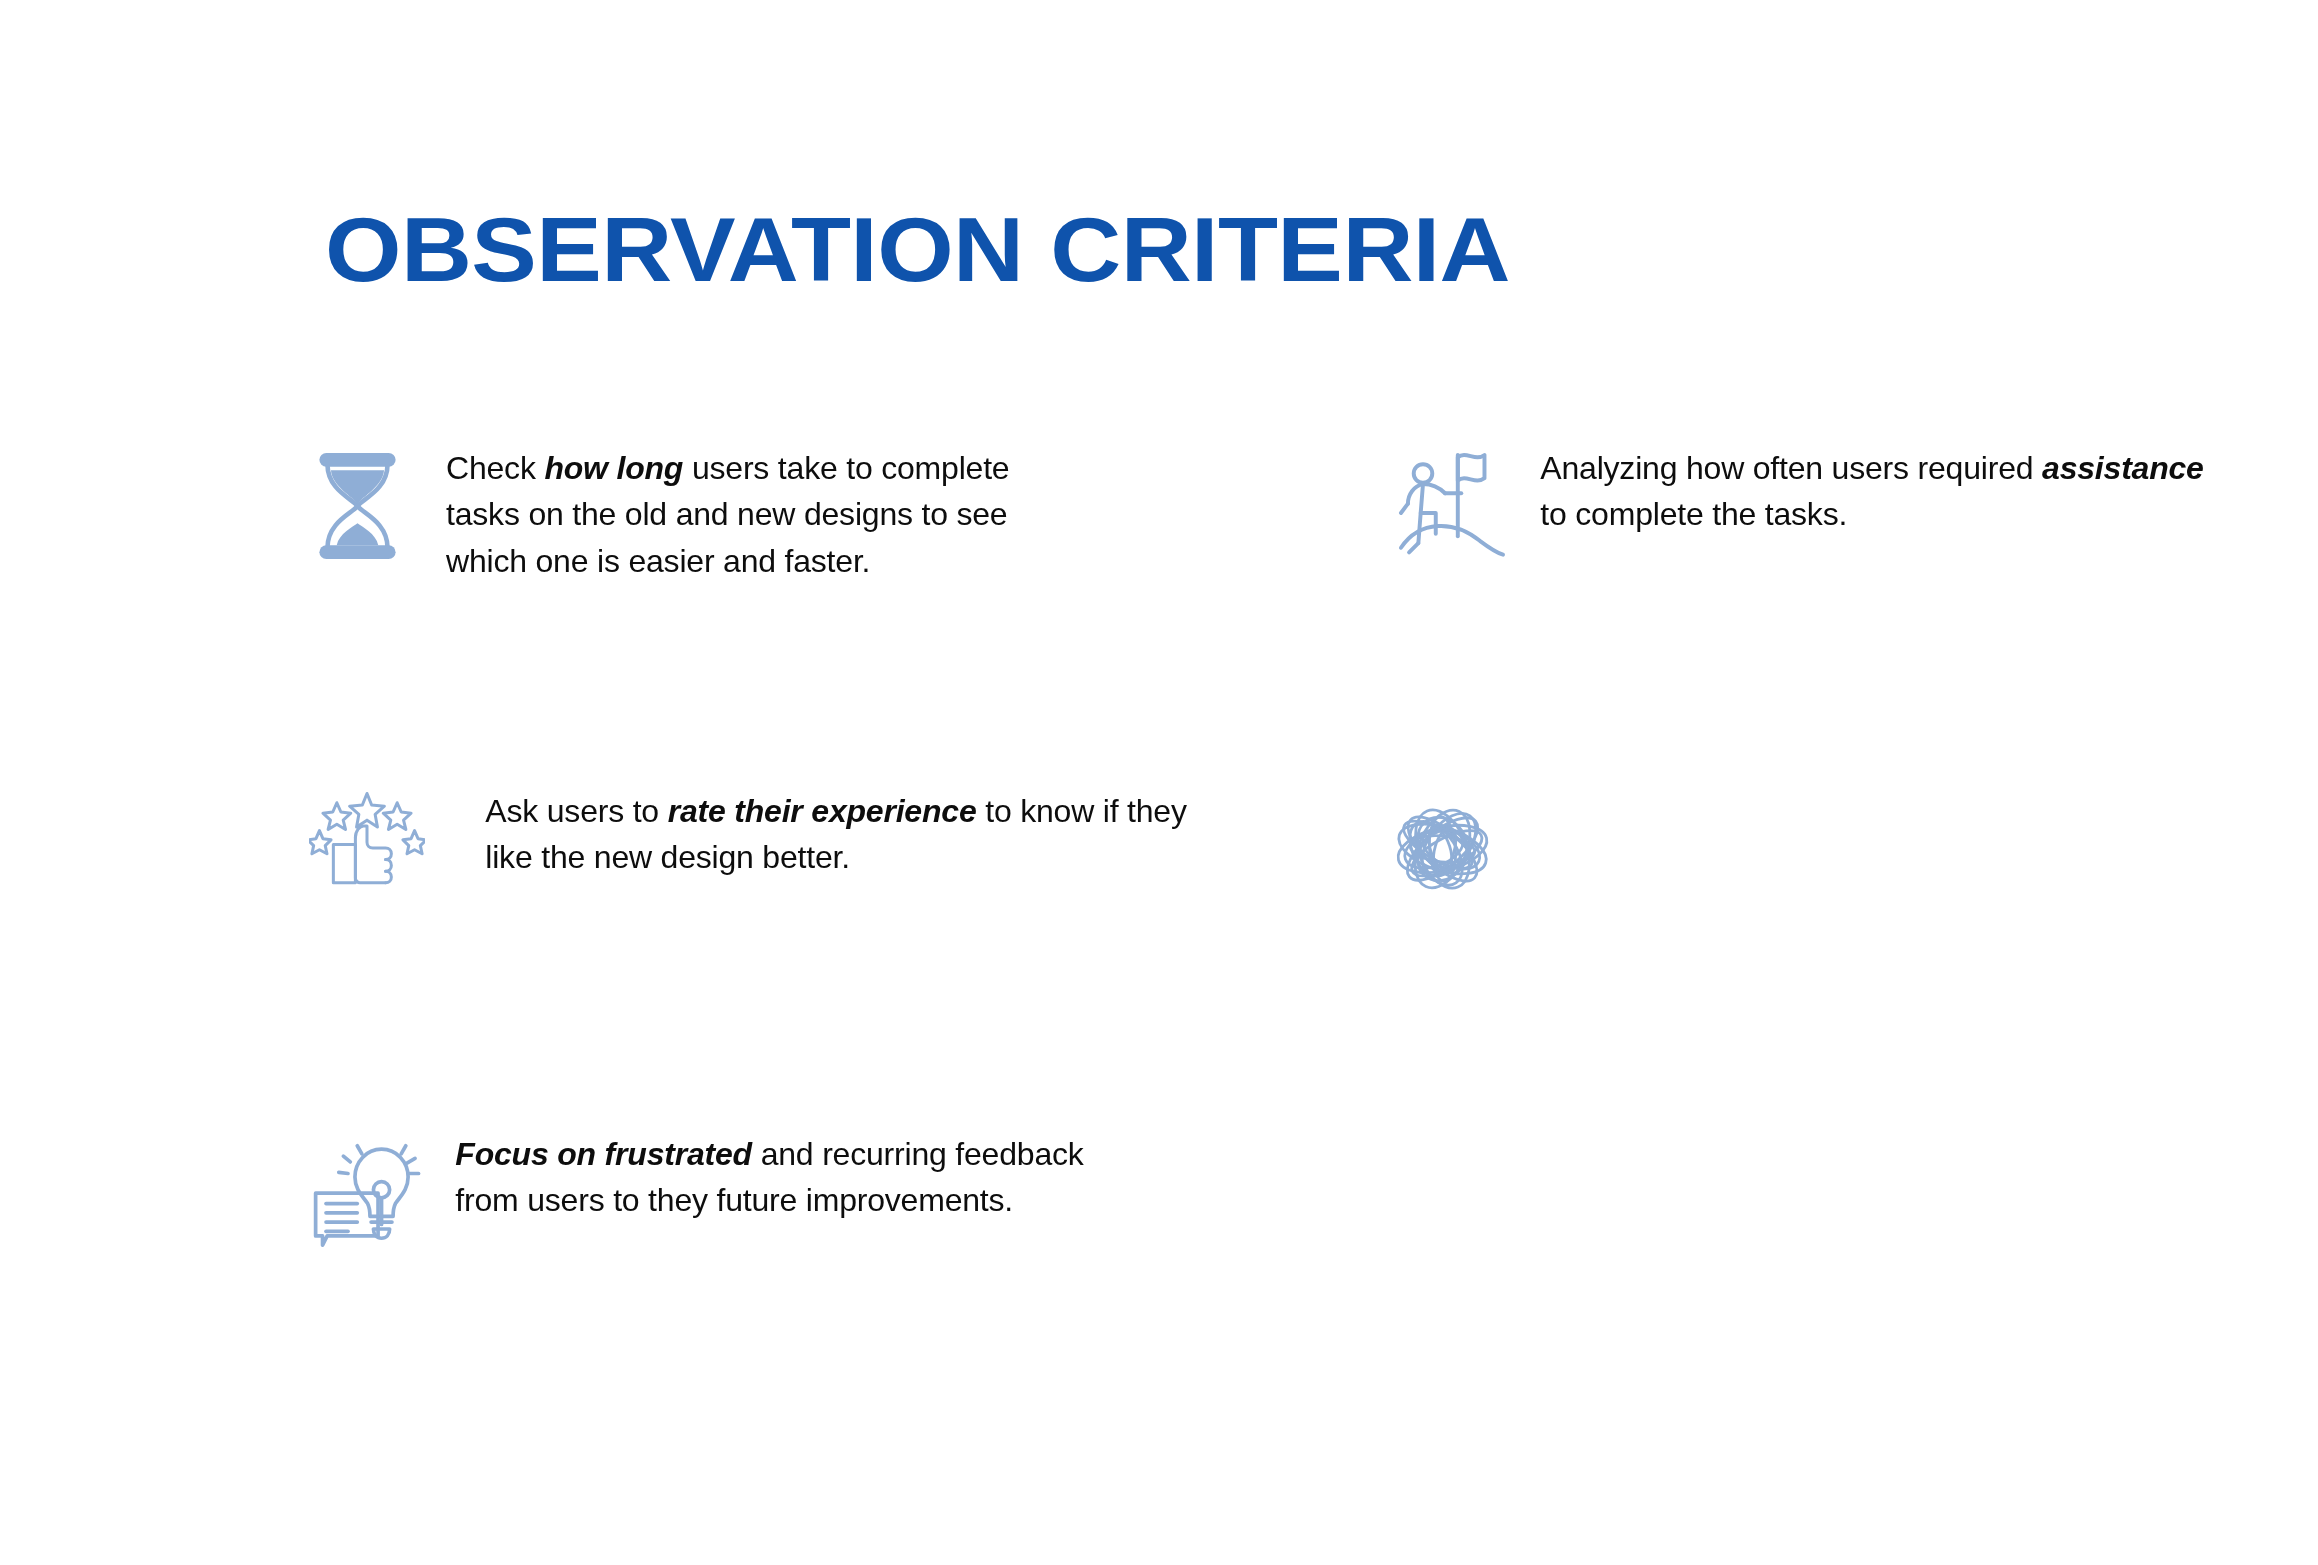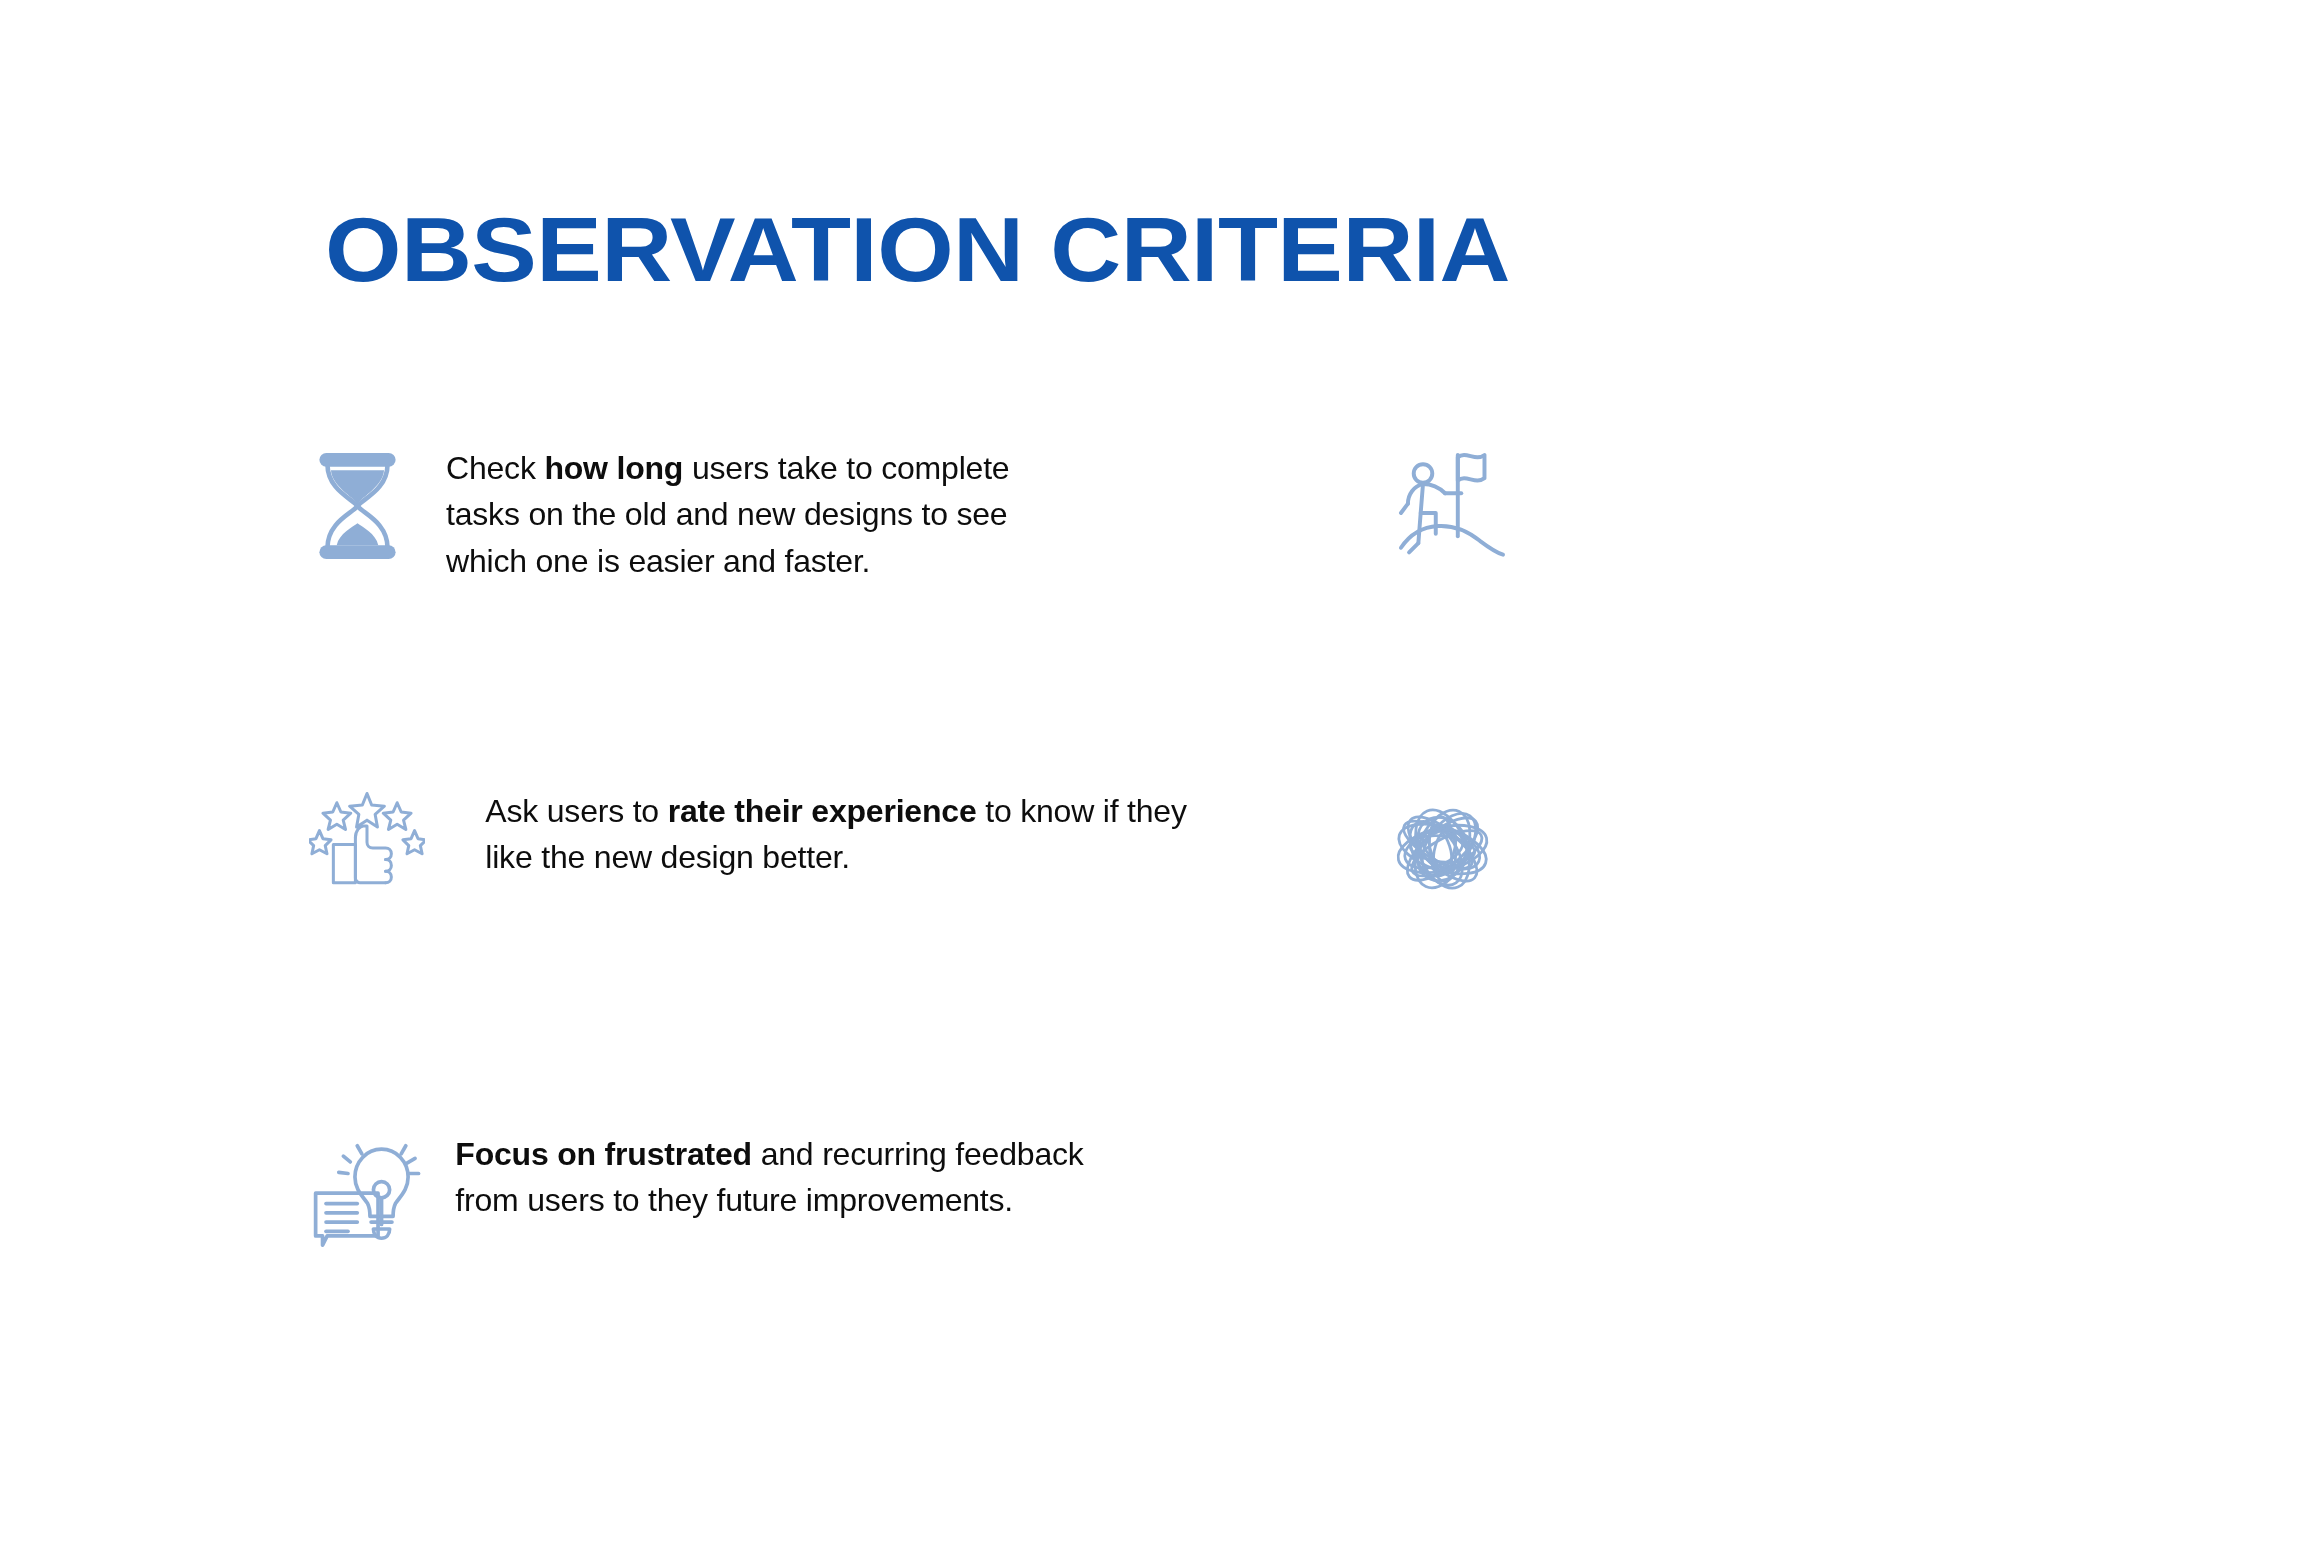--- a/index.html
+++ b/index.html
@@ -75,20 +75,21 @@
     flex: 1 1 auto;
     font-size: 32px;
     line-height: 1.45;
     color: #0d0d0d;
     font-weight: 400;
     max-width: 723px;
     letter-spacing: -0.2px;
   }
   .item-text b {
     font-weight: 700;
+    font-style: italic;
   }
 
   
   .w-a { max-width: 640px; }
   .w-b { max-width: 686px; }
   .w-c { max-width: 705px; }
   .w-d { max-width: 723px; margin-left: 30px; }
   .w-e { max-width: 658px; }
   .w-f { max-width: 696px; }
 </style>
@@ -124,20 +125,23 @@
           <path d="M12 48 C12 40 17 33 25 31 C33 31 39 34 44 39"></path>
           <path d="M12 48 L6 56"></path>
           <path d="M44 39 L58 39"></path>
           <path d="M25 31 L23 56 L21 82"></path>
           <path d="M23 56 L36 56 L36 74"></path>
           <path d="M21 82 L13 90"></path>
           <path d="M55 6 L55 76"></path>
           <path d="M55 8 C62 2 70 12 78 6 L78 26 C70 32 62 22 55 28 Z"></path>
           <path d="M6 86 C22 62 52 62 74 80 C82 86 88 90 94 92"></path>
         </svg>
+      </div>
+      <div class="item-text w-b">
+        <span>Analyzing how often users required </span><b>assistance</b><span> to complete the tasks.</span>
       </div>
     </div>
 
 
     <div class="item col-right">
       <div class="icon-wrap">
         <svg width="116" height="107" viewBox="0 0 100 92" fill="none" stroke="#8FAED6" stroke-width="2.6" stroke-linecap="round" stroke-linejoin="round">
 
           <path d="M50 2 L54 12 L65 13 L57 20 L59 31 L50 25 L41 31 L43 20 L35 13 L46 12 Z"></path>
           <path d="M24 10 L27.5 18 L36 19 L29.5 25 L31.5 33 L24 28.5 L16.5 33 L18.5 25 L12 19 L20.5 18 Z"></path>

